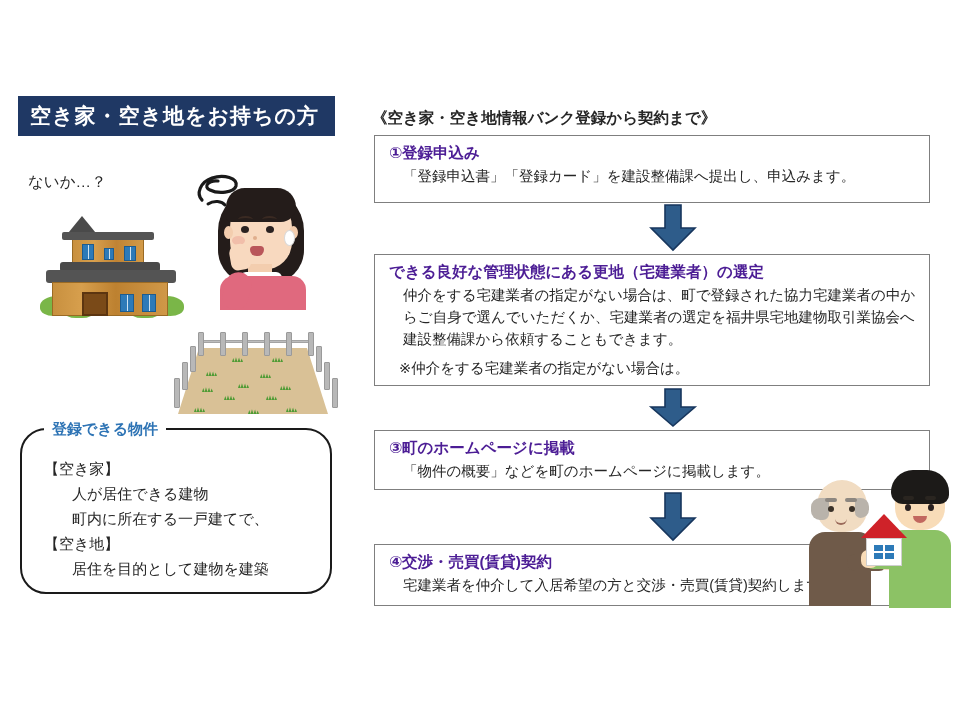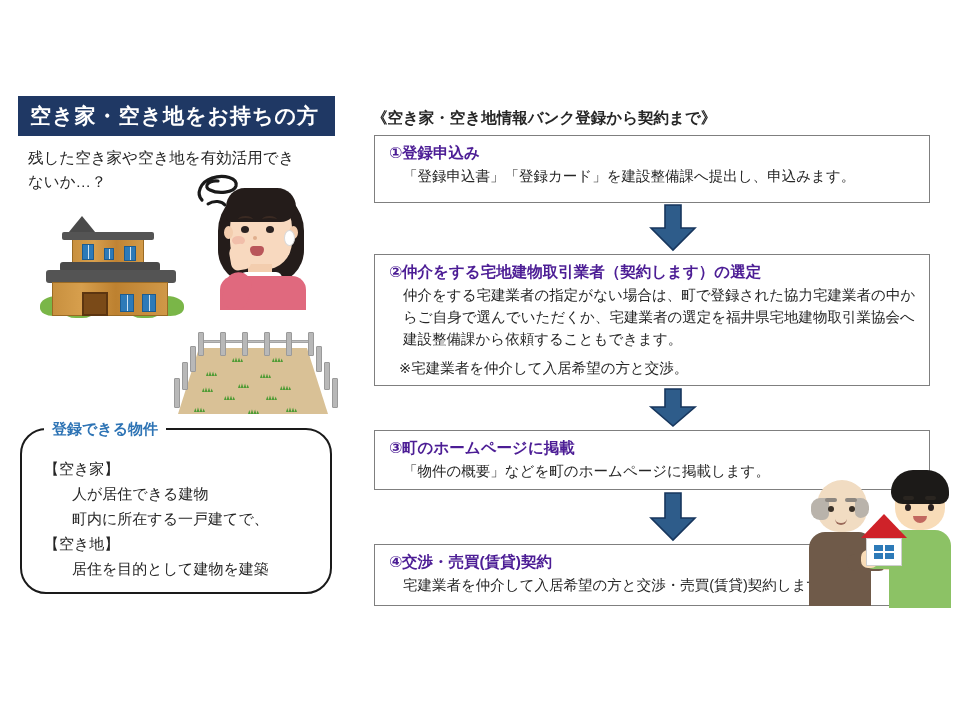--- a/index.html
+++ b/index.html
@@ -241,21 +241,21 @@
 
 <div class="page">
 
   <div class="left-col">
 
     <div class="owner-header">
       <span>空き家・空き地をお持ちの方</span>
     </div>
 
     <div class="owner-lead">
-      <span>残した空き家や空き地を有効活用でき</span><br>
+      <br>
       <span>ないか…？</span>
     </div>
 
     <div class="house-ill">
       <div class="bush" style="left:2px;top:88px;width:34px;height:20px;"></div>
       <div class="bush" style="left:112px;top:88px;width:34px;height:20px;"></div>
       <div class="bush" style="left:26px;top:94px;width:30px;height:16px;"></div>
       <div class="bush" style="left:92px;top:94px;width:30px;height:16px;"></div>
       <div class="house-body-upper"></div>
       <div class="roof-upper"></div>
@@ -345,23 +345,23 @@
       <div class="step-body">「登録申込書」「登録カード」を建設整備課へ提出し、申込みます。</div>
     </div>
 
     <div class="arrow" style="left:288px;top:204px;">
       <svg width="50" height="48" viewBox="0 0 50 48">
         <polygon points="17,1 33,1 33,24 47,24 25,46 3,24 17,24" fill="#2E5C8A" stroke="#17365D" stroke-width="1.6"></polygon>
       </svg>
     </div>
 
     <div class="step-box" id="step2">
-      <div class="step-head">②仲介をする宅地建物取引業者（契約します）の選定</div>
+      <div class="step-head">できる良好な管理状態にある更地（宅建業者）の選定</div>
       <div class="step-body">仲介をする宅建業者の指定がない場合は、町で登録された協力宅建業者の中からご自身で選んでいただくか、宅建業者の選定を福井県宅地建物取引業協会へ建設整備課から依頼することもできます。</div>
-      <div class="step-note">※宅建業者を仲介して入居希望の方と交渉。</div>
+      <div class="step-note">※仲介をする宅建業者の指定がない場合は。</div>
     </div>
 
     <div class="arrow" style="left:288px;top:388px;">
       <svg width="50" height="40" viewBox="0 0 50 40">
         <polygon points="17,1 33,1 33,19 47,19 25,38 3,19 17,19" fill="#2E5C8A" stroke="#17365D" stroke-width="1.6"></polygon>
       </svg>
     </div>
 
     <div class="step-box" id="step3">
       <div class="step-head">③町のホームページに掲載</div>

